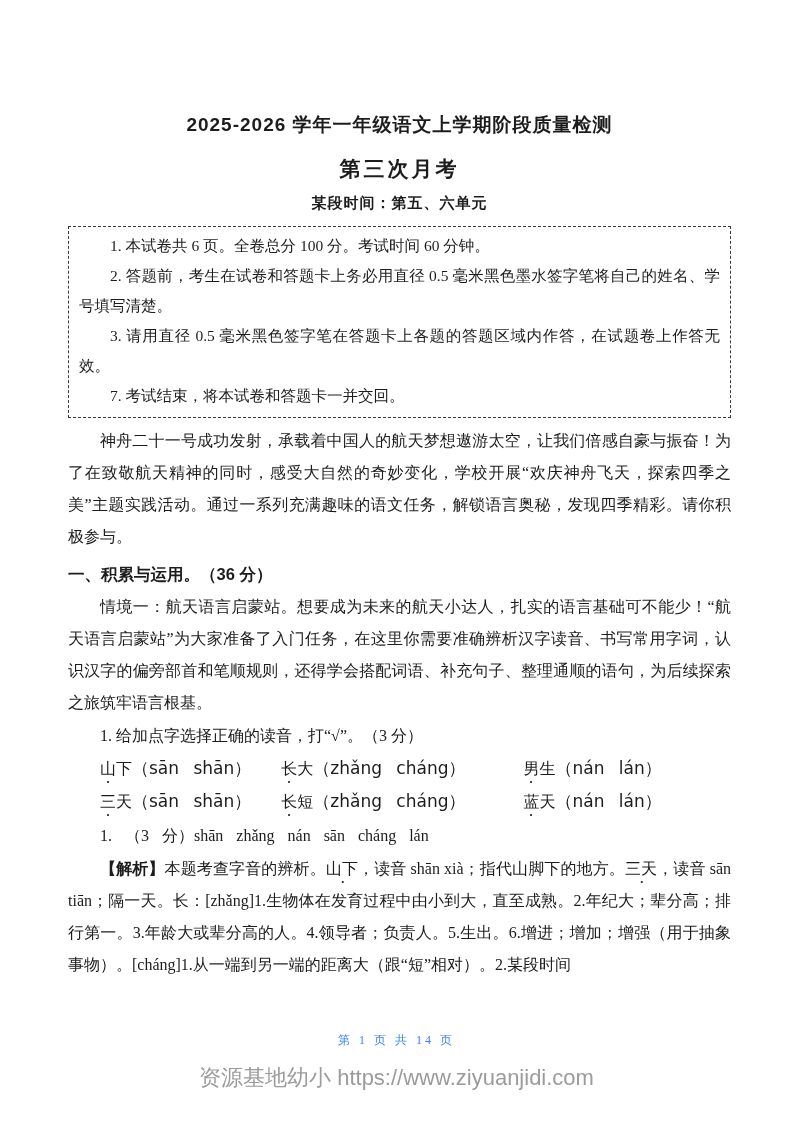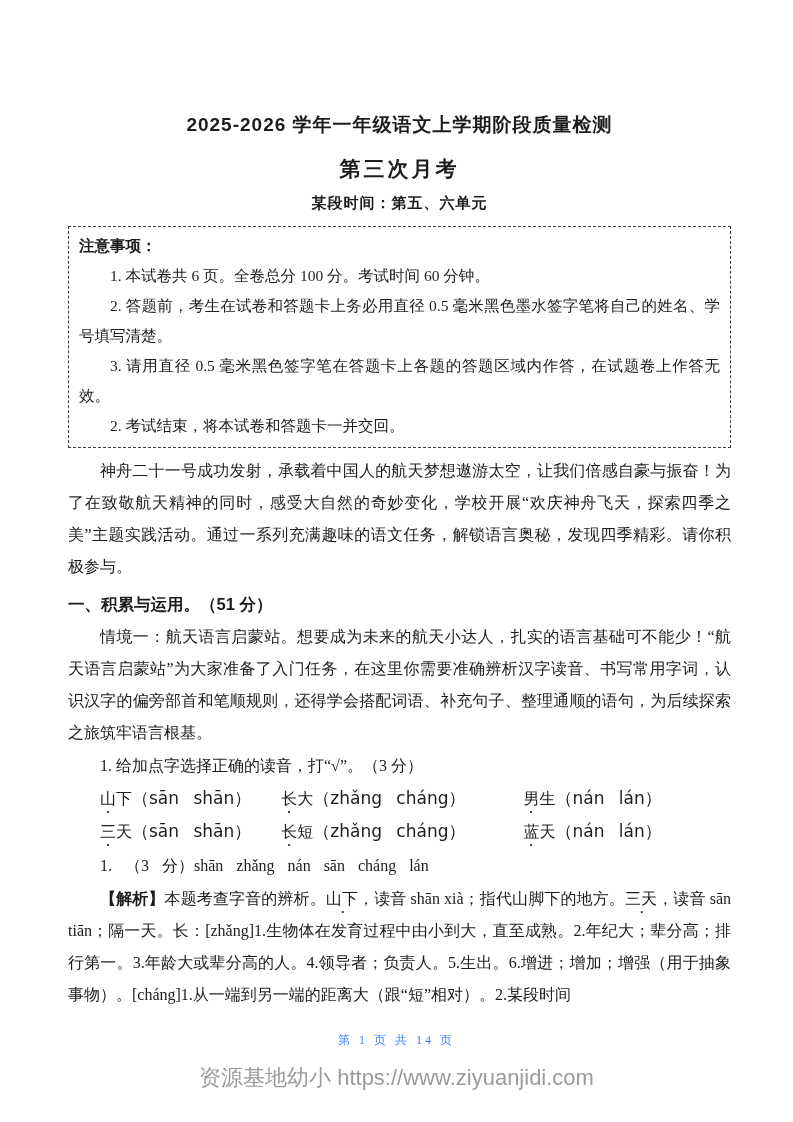--- a/index.html
+++ b/index.html
@@ -64,31 +64,30 @@
 </head>
 <body>
 
 <div class="page">
 
   <h1 class="doc-title">2025-2026 学年一年级语文上学期阶段质量检测</h1>
   <h2 class="doc-subtitle">第三次月考</h2>
   <div class="doc-scope">某段时间：第五、六单元</div>
 
   <div class="notice-box">
-    <p class="notice-heading">注意事项：</p>
     <p class="notice-item">1. 本试卷共 6 页。全卷总分 100 分。考试时间 60 分钟。</p>
     <p class="notice-item">2. 答题前，考生在试卷和答题卡上务必用直径 0.5 毫米黑色墨水签字笔将自己的姓名、学号填写清楚。</p>
     <p class="notice-item">3. 请用直径 0.5 毫米黑色签字笔在答题卡上各题的答题区域内作答，在试题卷上作答无效。</p>
-    <p class="notice-item">2. 考试结束，将本试卷和答题卡一并交回。</p>
+    <p class="notice-item">7. 考试结束，将本试卷和答题卡一并交回。</p>
   </div>
 
   <div class="body-block">
     <p class="para intro-para">神舟二十一号成功发射，承载着中国人的航天梦想遨游太空，让我们倍感自豪与振奋！为了在致敬航天精神的同时，感受大自然的奇妙变化，学校开展“欢庆神舟飞天，探索四季之美”主题实践活动。通过一系列充满趣味的语文任务，解锁语言奥秘，发现四季精彩。请你积极参与。</p>
 
-    <h3 class="sec-heading">一、积累与运用。（51 分）</h3>
+    <h3 class="sec-heading">一、积累与运用。（36 分）</h3>
 
     <p class="para">情境一：航天语言启蒙站。想要成为未来的航天小达人，扎实的语言基础可不能少！“航天语言启蒙站”为大家准备了入门任务，在这里你需要准确辨析汉字读音、书写常用字词，认识汉字的偏旁部首和笔顺规则，还得学会搭配词语、补充句子、整理通顺的语句，为后续探索之旅筑牢语言根基。</p>
 
     <p class="para stem">1. 给加点字选择正确的读音，打“√”。（3 分）</p>
 
     <div class="pinyin-rows">
       <div class="prow">
         <span class="pgroup"><span class="u-dot">山</span><span>下</span><span class="opts">（sān shān）</span></span>
         <span class="pgroup mid"><span class="u-dot">长</span><span>大</span><span class="opts">（zhǎng cháng）</span></span>
         <span class="pgroup last"><span class="u-dot">男</span><span>生</span><span class="opts">（nán lán）</span></span>

